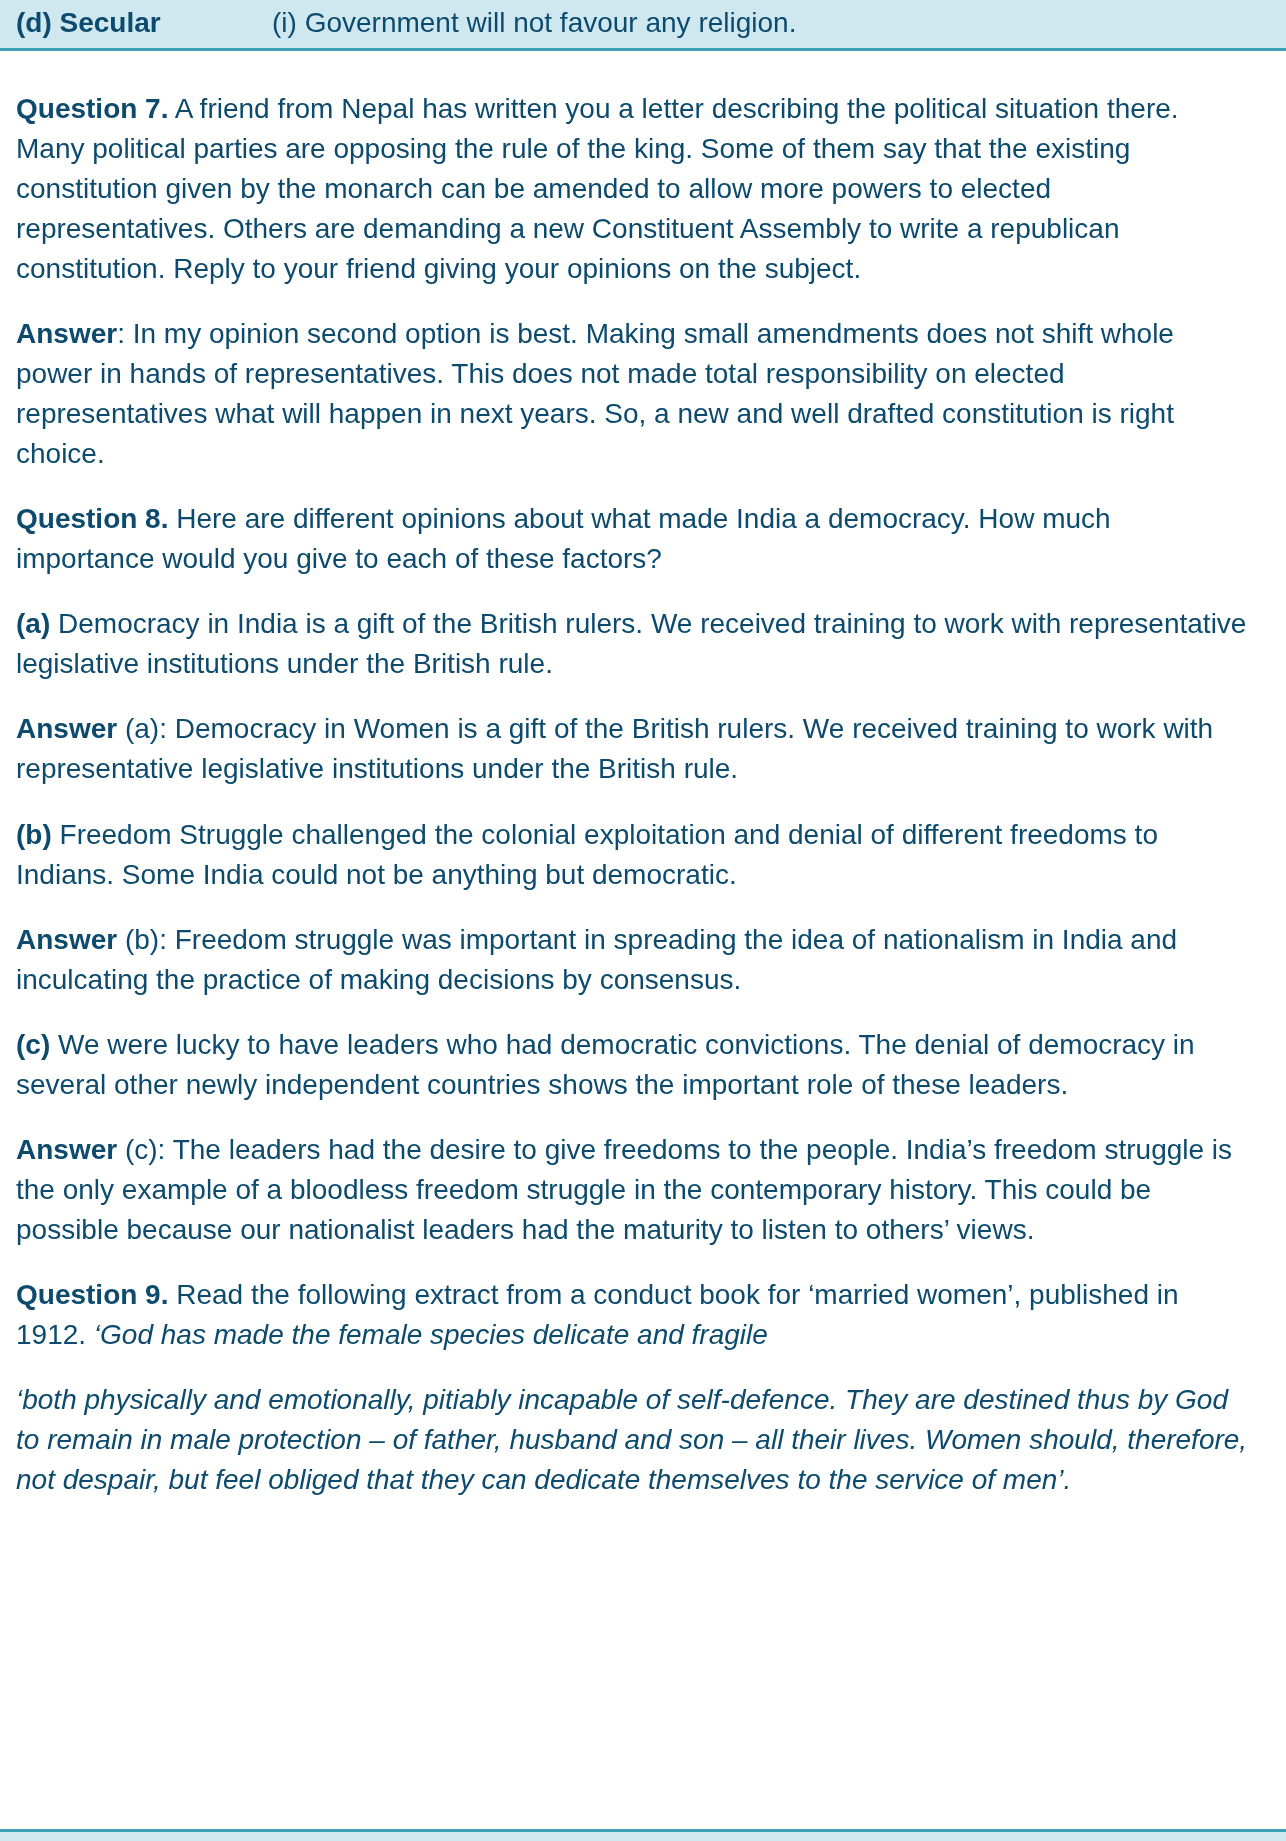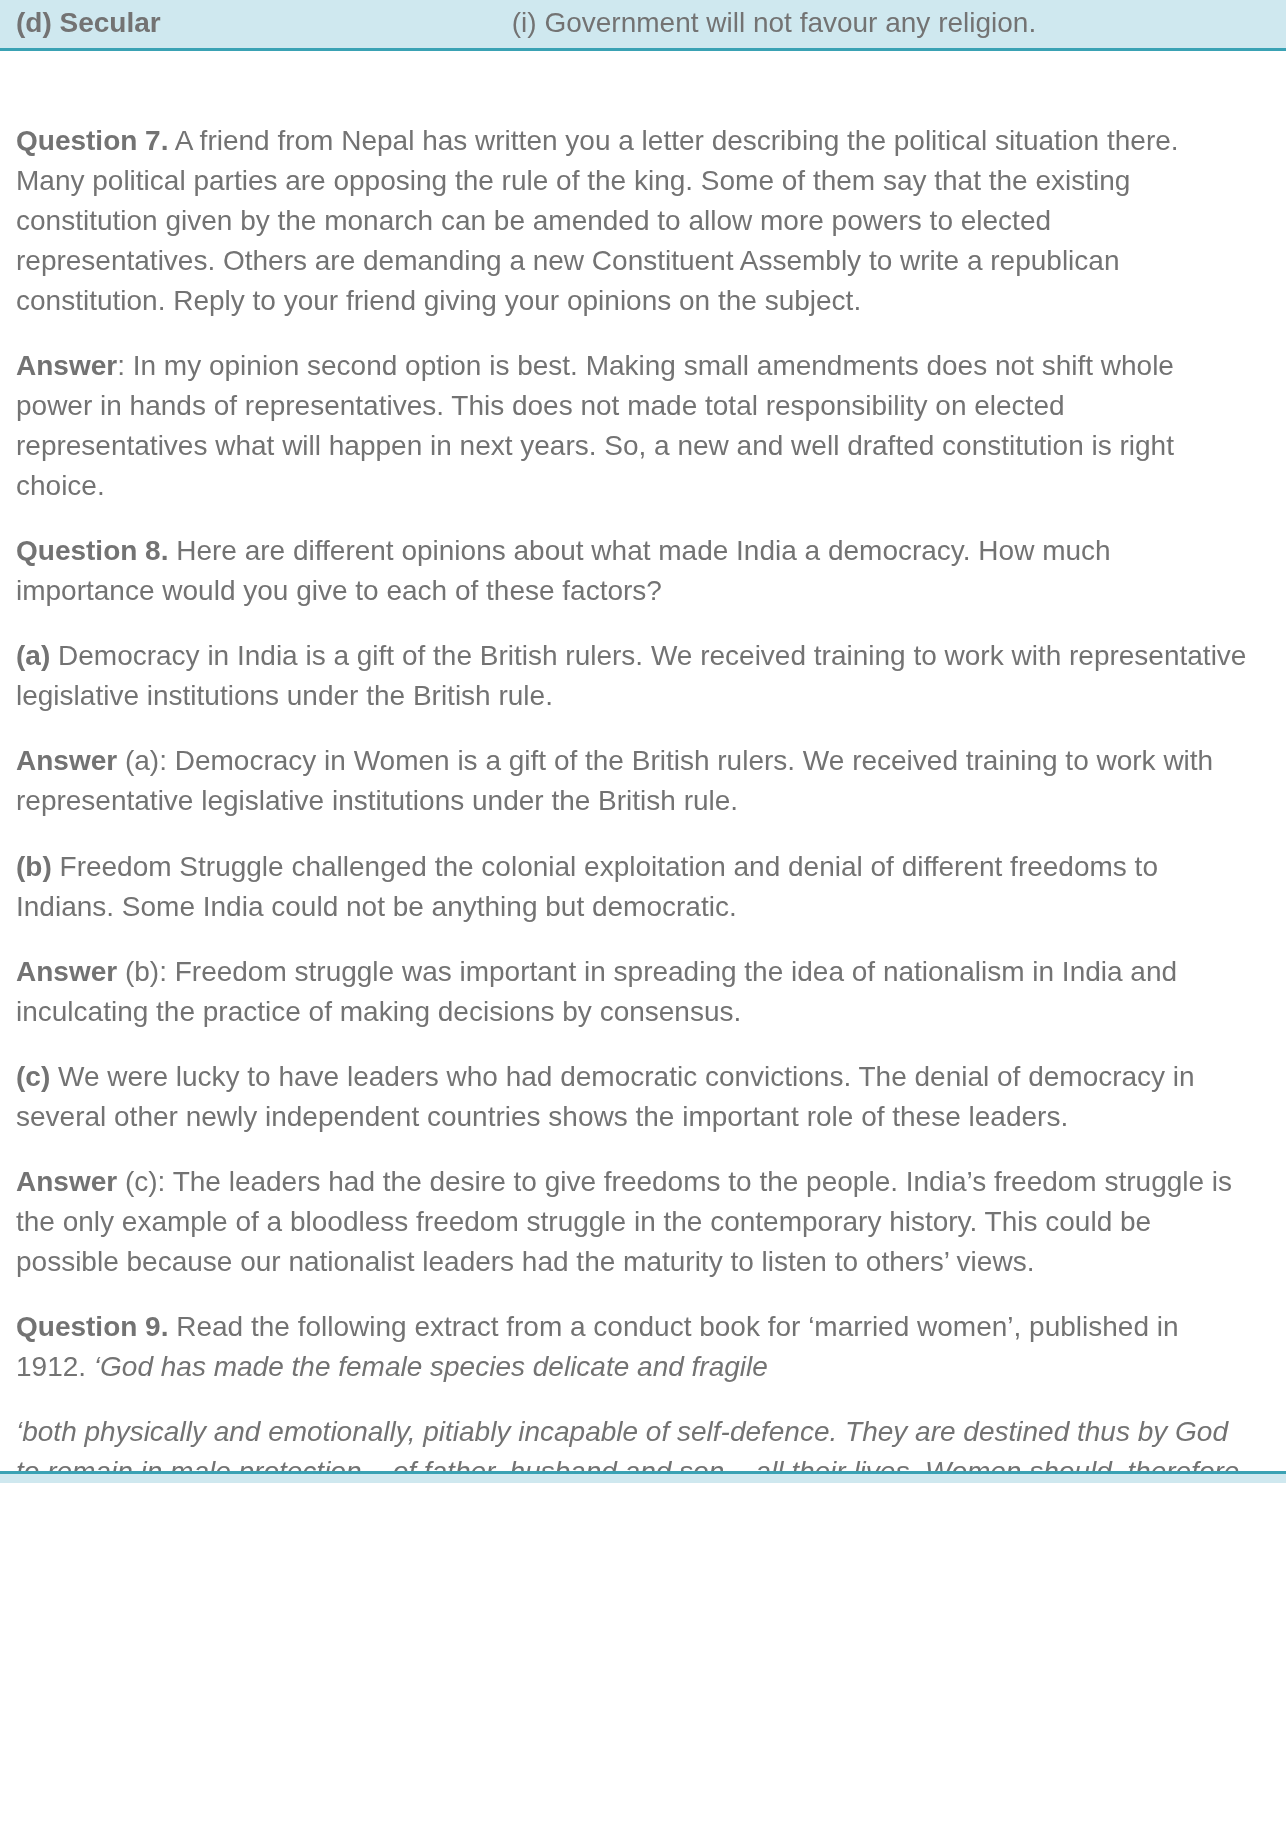--- a/index.html
+++ b/index.html
@@ -3,25 +3,25 @@
 <meta charset="utf-8">
 <style>
   html, body {
     margin: 0;
     padding: 0;
     background: #ffffff;
   }
   .page {
     position: relative;
     width: 1286px;
-    height: 1483px;
+    height: 1841px;
     overflow: hidden;
     background: #ffffff;
     font-family: "Liberation Sans", sans-serif;
-    color: #737373;
+    color: #0c4a6e;
     font-size: 28px;
     line-height: 1.43;
   }
   
   .table-row {
     display: flex;
     align-items: center;
     background: #cfe8ef;
     border-bottom: 3px solid #3aa2b4;
     min-height: 38px;
@@ -31,25 +31,24 @@
     width: 256px;
     padding: 3px 10px 5px 16px;
     font-weight: bold;
     box-sizing: border-box;
     flex-shrink: 0;
   }
   .table-cell-2 {
     flex: 1;
     padding: 3px 10px 5px 16px;
     box-sizing: border-box;
-    text-align: center;
   }
   
   .content {
-    padding: 70px 34px 0 16px;
+    padding: 38px 34px 0 16px;
   }
   .content p {
     margin: 0 0 25px 0;
   }
   .lead {
     font-weight: bold;
   }
   .em {
     font-style: italic;
   }

